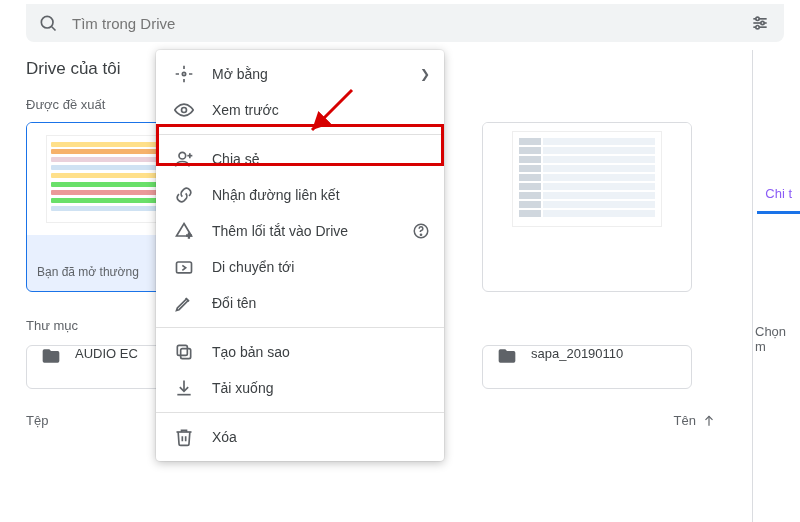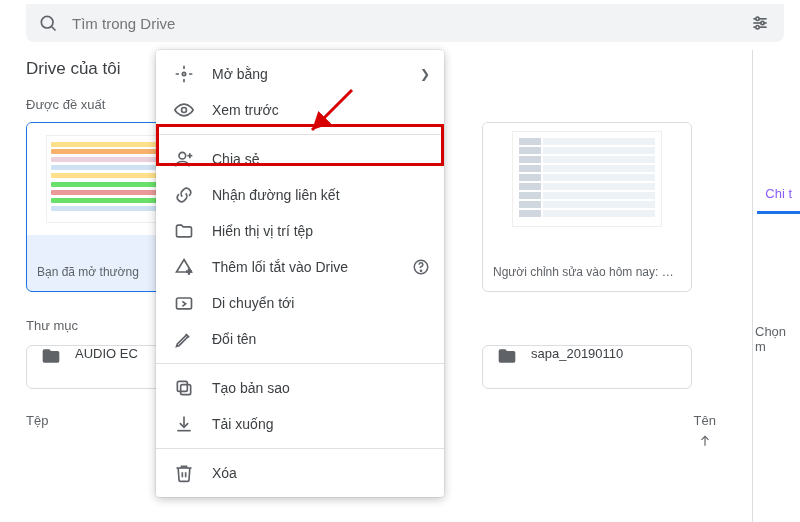--- a/index.html
+++ b/index.html
@@ -17,21 +17,21 @@
   .suggest-row { display: flex; gap: 18px; margin-bottom: 26px; }
   .card { width: 210px; border: 1px solid #dadce0; border-radius: 6px; background: #fff; overflow: hidden; }
   .card.selected { border-color: #1a73e8; background: #e8f0fe; }
   .thumb { height: 112px; background: #fff; display: flex; align-items: center; justify-content: center; overflow: hidden; }
   .thumb-inner { width: 170px; height: 88px; background: #fff; border: 1px solid #eee; position: relative; }
   .row-bar { position: absolute; left: 4px; right: 4px; height: 5px; border-radius: 1px; }
   .title-strip { height: 22px; background: inherit; }
   .caption { font-size: 12px; color: #5f6368; padding: 8px 10px 12px; white-space: nowrap; overflow: hidden; text-overflow: ellipsis; }
 
   .folders-label { font-size: 13px; color: #5f6368; margin: 0 0 12px 0; }
-  .sort-row { position: absolute; right: 84px; top: 360px; font-size: 13px; color: #5f6368; display: flex; align-items: center; gap: 6px; flex-direction: column; }
+  .sort-row { position: absolute; right: 84px; top: 360px; font-size: 13px; color: #5f6368; display: flex; align-items: center; gap: 6px; }
   .chip-row { display: flex; gap: 18px; margin-bottom: 24px; }
   .chip { width: 210px; height: 44px; border: 1px solid #dadce0; border-radius: 6px; display: flex; align-items: flex-start; gap: 14px; padding: 0 14px; font-size: 13px; color: #3c4043; background: #fff; }
   .chip-icon { color: #5f6368; }
 
   .files-label { font-size: 13px; color: #5f6368; }
 
   
   .right-strip { position: absolute; right: 0; top: 50px; bottom: 0; width: 48px; border-left: 1px solid #dadce0; background: #fff; }
   .right-tab { position: absolute; top: 126px; right: 0; color: #8b5cf6; font-size: 13px; font-weight: 500; padding: 10px 8px; border-bottom: 3px solid #1a73e8; }
   .right-hint { position: absolute; top: 274px; right: 0; font-size: 13px; color: #5f6368; padding: 0 2px; }
@@ -122,21 +122,20 @@
             <div style="background:#d0d7de"></div>
               <div style="background:#edf2f7"></div>
             <div style="background:#d0d7de"></div>
               <div style="background:#edf2f7"></div>
             <div style="background:#d0d7de"></div>
               <div style="background:#edf2f7"></div>
           </div>
         </div>
       </div>
       <div class="title-strip"></div>
-      <div class="caption">Người chỉnh sửa vào hôm nay: Vo...</div>
     </div>
   </div>
 
   <div class="folders-label">Thư mục</div>
 
   <div class="sort-row">
     <span>Tên</span>
     <span>
       <svg width="14" height="14" viewBox="0 0 24 24" fill="none" stroke="#5f6368" stroke-width="2">
           <line x1="12" y1="20" x2="12" y2="4"></line>
@@ -206,28 +205,20 @@
     <span>Chia sẻ</span>
   </div>
   <div class="ctx-item">
     <span class="ctx-icon">
         <svg width="20" height="20" viewBox="0 0 24 24" fill="none" stroke="#5f6368" stroke-width="2">
           <path d="M10 14a5 5 0 0 1 0-7l2-2a5 5 0 0 1 7 7l-1 1"></path>
           <path d="M14 10a5 5 0 0 1 0 7l-2 2a5 5 0 0 1-7-7l1-1"></path>
         </svg>
       </span>
     <span>Nhận đường liên kết</span>
-  </div>
-  <div class="ctx-item">
-    <span class="ctx-icon">
-        <svg width="20" height="20" viewBox="0 0 24 24" fill="none" stroke="#5f6368" stroke-width="2">
-          <path d="M3 7a2 2 0 0 1 2-2h4l2 2h8a2 2 0 0 1 2 2v8a2 2 0 0 1-2 2H5a2 2 0 0 1-2-2z"></path>
-        </svg>
-      </span>
-    <span>Hiển thị vị trí tệp</span>
   </div>
   <div class="ctx-item">
     <span class="ctx-icon">
         <svg width="20" height="20" viewBox="0 0 24 24" fill="none" stroke="#5f6368" stroke-width="2">
           <path d="M12 3l9 15H3z"></path>
           <line x1="14" y1="18" x2="14" y2="24" stroke-width="0"></line>
           <text x="15" y="21" font-size="10" fill="#5f6368">+</text>
         </svg>
       </span>
     <span>Thêm lối tắt vào Drive</span>

